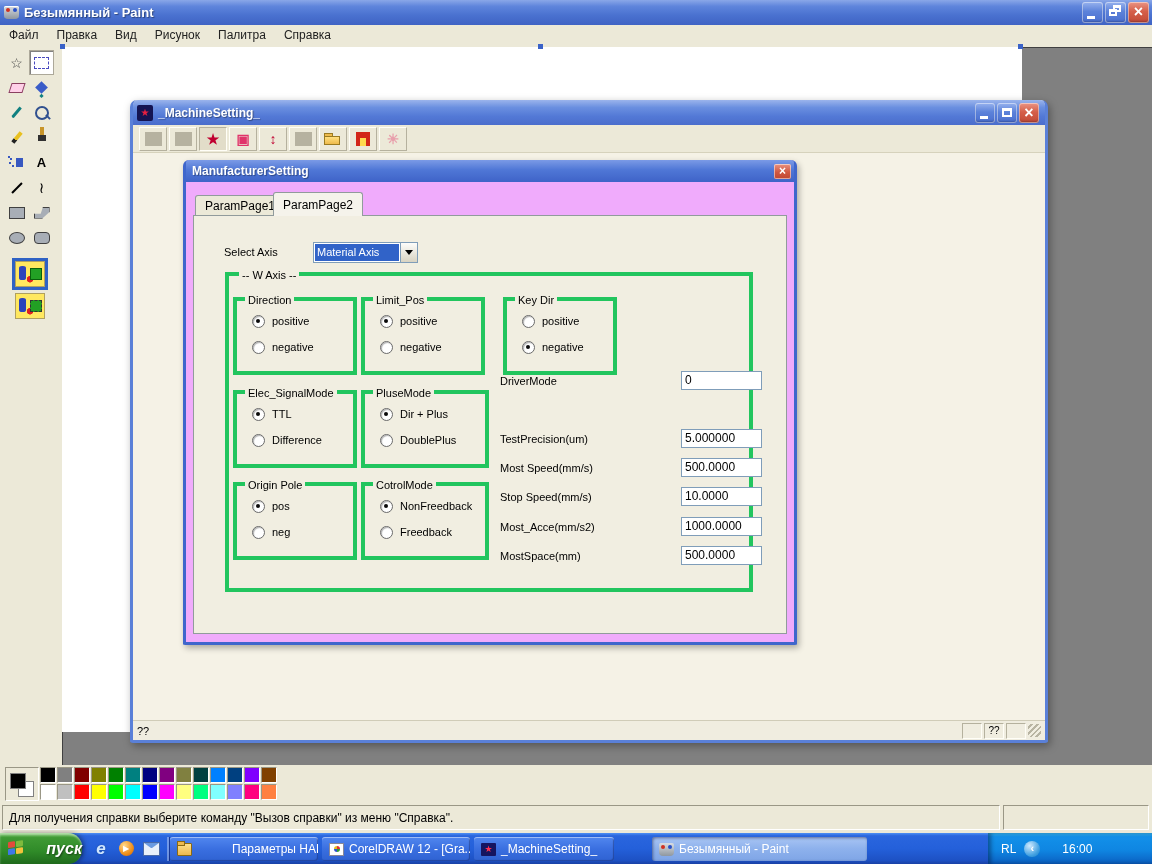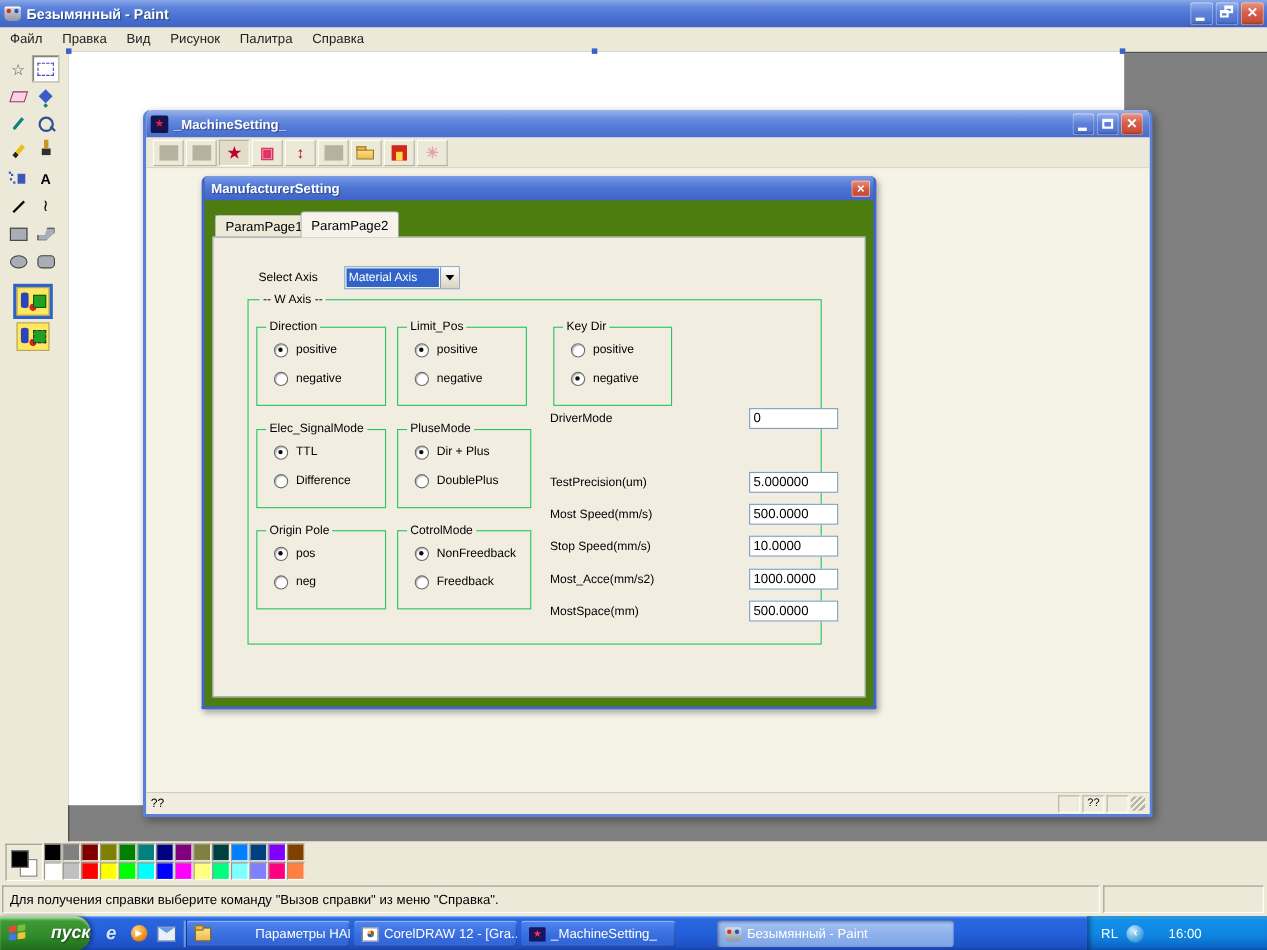--- a/index.html
+++ b/index.html
@@ -104,44 +104,44 @@
   #mstatus{position:absolute;left:0;right:0;bottom:0;height:20px;background:#F0EDE0;
     border-top:1px solid #d0ccb8;display:flex;align-items:center;font-size:11px;padding:0 4px;box-sizing:border-box;}
   #mstatus .cells{margin-left:auto;display:flex;gap:2px;align-items:center;}
   #mstatus .cell{width:18px;height:14px;border:1px solid;border-color:#b5b19e #fffef7 #fffef7 #b5b19e;
     font-size:10px;text-align:center;line-height:13px;}
   #mstatus .grip{width:13px;height:13px;
     background:repeating-linear-gradient(135deg,rgba(0,0,0,0) 0 2px,#b8b4a2 2px 4px);}
 
   
   #dialog{position:absolute;left:183px;top:160px;width:614px;height:485px;box-sizing:border-box;
-    background:#4d7c0f;border:3px solid #3f66cc;border-top:none;border-radius:6px 6px 2px 2px;
+    background:#f0abfc;border:3px solid #3f66cc;border-top:none;border-radius:6px 6px 2px 2px;
     box-shadow:2px 3px 6px rgba(0,0,0,.3);z-index:20;}
   #dtitle{height:22px;border-radius:3px 3px 0 0;display:flex;align-items:center;padding:0 3px 0 6px;
     background:linear-gradient(180deg,#7b9ae6 0%,#4f77d6 45%,#3f63c8 100%);}
   .dtitle-txt{color:#fff;font-weight:bold;font-size:12px;text-shadow:1px 1px 1px rgba(0,0,0,.35);}
   #dclose{margin-left:auto;width:17px;height:15px;border-radius:2px;
     background:linear-gradient(180deg,#ea9380 0%,#d05742 55%,#c04632 100%);
     box-shadow:inset 0 0 0 1px rgba(255,255,255,.5);color:#fff;font-weight:bold;font-size:12px;
     line-height:14px;text-align:center;}
   .tab{position:absolute;height:20px;padding:0 9px;font-size:12px;display:flex;align-items:center;
     background:#ECE9D8;border:1px solid #919b9c;border-bottom:none;border-radius:3px 3px 0 0;z-index:2;}
   #tab1{left:9px;top:35px;}
   #tab2{left:87px;top:32px;height:23px;background:#F5F3EB;z-index:4;}
   #tabpage{position:absolute;left:7px;right:7px;top:55px;bottom:8px;background:#F1EEE1;
     border:1px solid #919b9c;z-index:3;}
-  .dlabel{position:absolute;font-size:11px;z-index:5;margin-left:11px;}
+  .dlabel{position:absolute;font-size:11px;z-index:5;}
   #lbl-selectaxis{left:38px;top:86px;}
   #combo{position:absolute;left:127px;top:82px;width:105px;height:21px;box-sizing:border-box;
     border:1px solid #7f9db9;background:#fff;display:flex;z-index:5;}
   #combo .val{flex:1;margin:1px;background:#3163c8;color:#fff;font-size:11px;padding:2px 0 0 2px;}
   #combo .cbtn{width:16px;border-left:1px solid #7f9db9;background:linear-gradient(180deg,#fdfdfb,#d8d3c2);
     display:flex;align-items:center;justify-content:center;}
   #combo .arrow{width:0;height:0;border:4px solid rgba(0,0,0,0);border-top:5px solid #000;margin-top:4px;}
-  .group{position:absolute;border:1px solid #22c55e;z-index:5;}
+  .group{position:absolute;border:4px solid #22c55e;z-index:5;}
   .glabel{position:absolute;top:-7px;left:8px;background:#F1EEE1;padding:0 3px;font-size:11px;white-space:nowrap;}
   #wgroup{left:39px;top:112px;width:520px;height:312px;}
   #wgroup>.glabel{left:10px;}
   #g0{left:47px;top:137px;width:116px;height:70px;}
   #g1{left:175px;top:137px;width:116px;height:70px;}
   #g2{left:317px;top:137px;width:106px;height:70px;}
   #g3{left:47px;top:230px;width:116px;height:70px;}
   #g4{left:175px;top:230px;width:120px;height:70px;}
   #g5{left:47px;top:322px;width:116px;height:70px;}
   #g6{left:175px;top:322px;width:120px;height:70px;}

